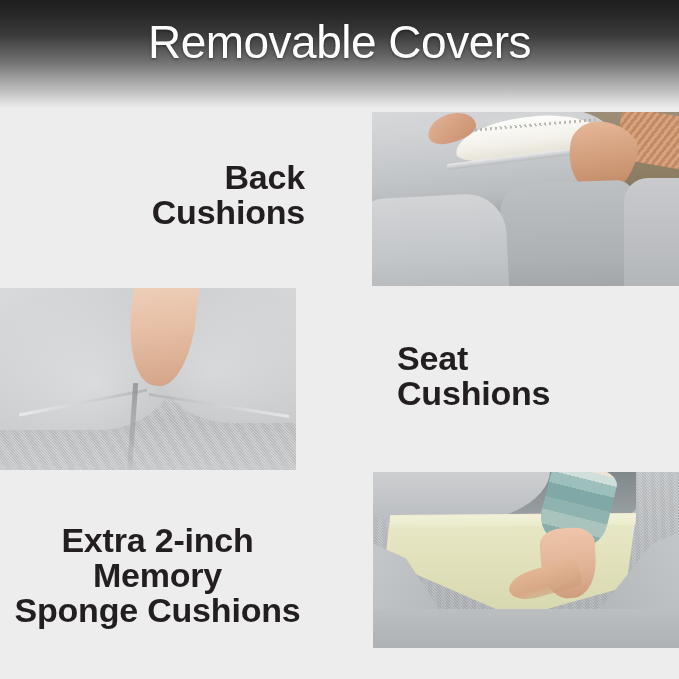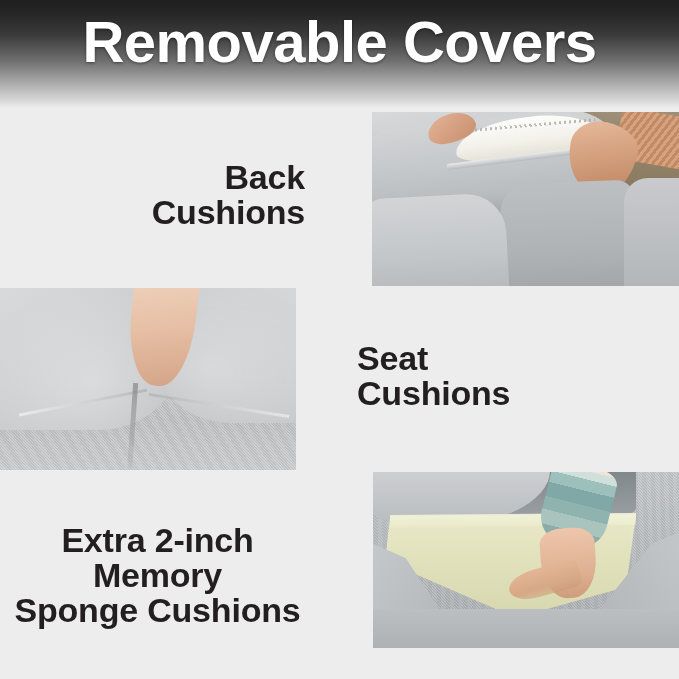--- a/index.html
+++ b/index.html
@@ -37,22 +37,22 @@
         #cfcfcf 90%,
         #ededed 100%);
   }
   .header-title {
     position: absolute;
     left: 0;
     top: 12px;
     width: 679px;
     text-align: center;
     color: #ffffff;
-    font-size: 58px;
-    font-weight: bold;
+    font-size: 46px;
+    font-weight: normal;
     letter-spacing: -0.5px;
     line-height: 60px;
     white-space: nowrap;
     text-shadow: 0 1px 3px rgba(0,0,0,0.45);
   }
 
   
   .photo {
     position: absolute;
     overflow: hidden;
@@ -304,21 +304,21 @@
     letter-spacing: -0.2px;
     white-space: pre-line;
   }
   #label-back {
     left: 55px;
     top: 160px;
     width: 250px;
     text-align: right;
   }
   #label-seat {
-    left: 357px;
+    left: 397px;
     top: 341px;
     width: 260px;
     text-align: left;
   }
   #label-foam {
     left: 0px;
     top: 523px;
     width: 315px;
     text-align: center;
   }

